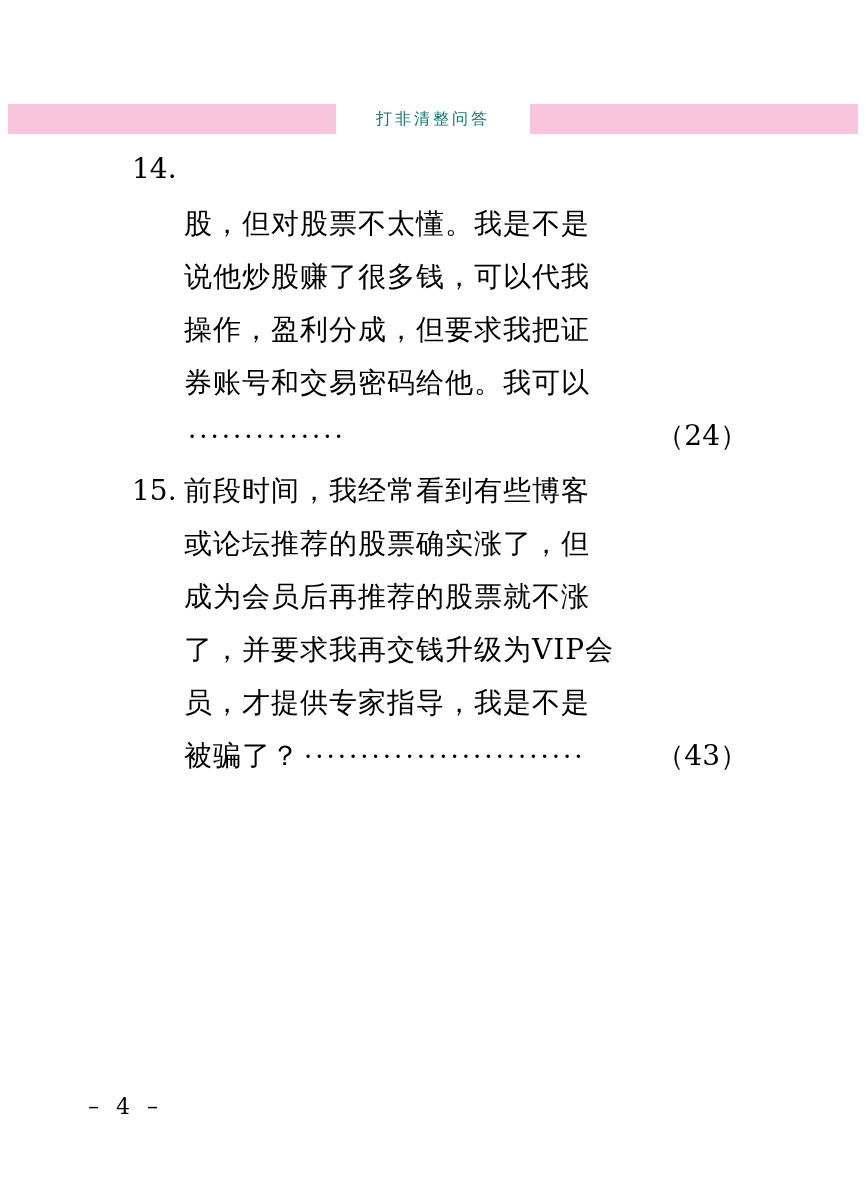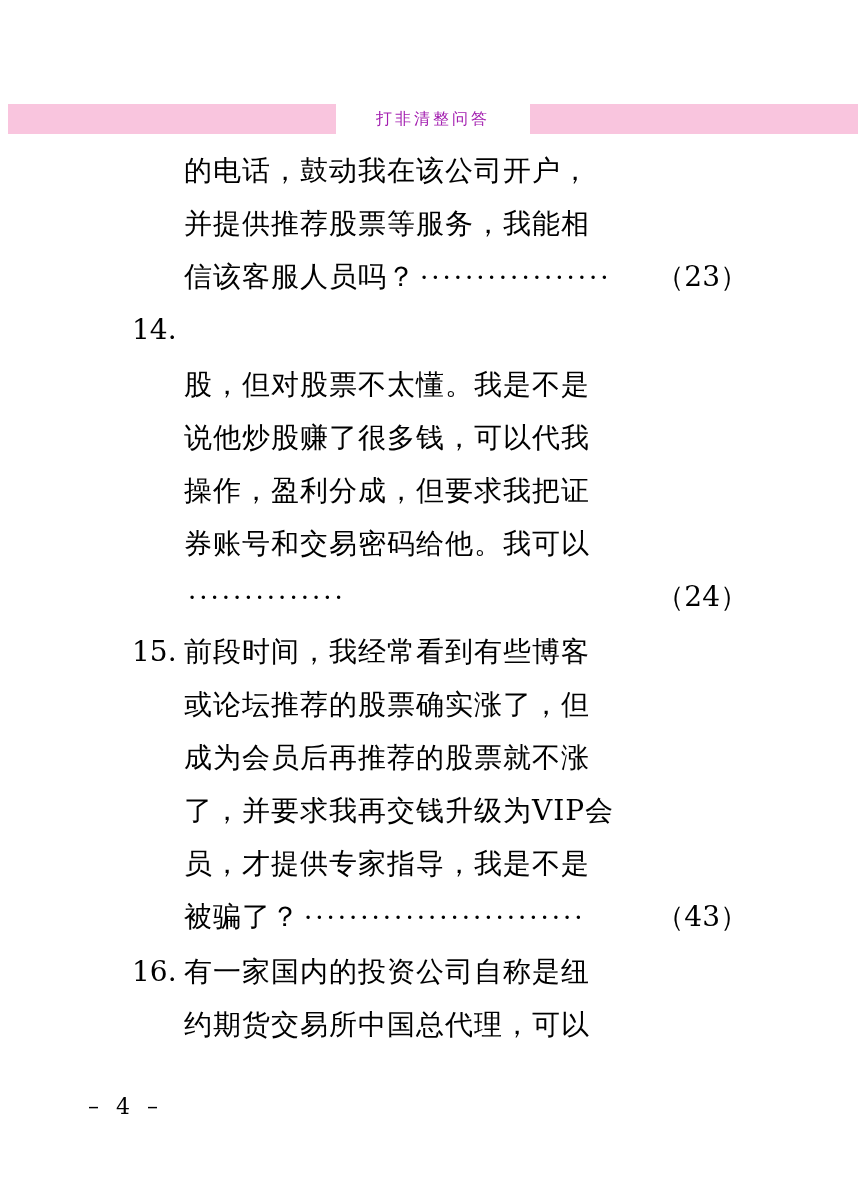--- a/index.html
+++ b/index.html
@@ -42,21 +42,21 @@
     position: absolute;
     top: 0;
     left: 336px;
     width: 194px;
     height: 30px;
     line-height: 30px;
     text-align: center;
     font-family: "DejaVu Sans", "Liberation Sans", sans-serif;
     font-size: 16px;
     letter-spacing: 3px;
-    color: #a21caf;
+    color: #0f766e;
     white-space: nowrap;
   }
 
   
   .content {
     position: absolute;
     top: 152px;
     left: 132px;
     width: 616px;
   }
@@ -124,36 +124,20 @@
 <body>
 
 <div class="header-band">
   <div class="bar bar-left"></div>
   <div class="bar bar-right"></div>
   <div class="header-title">打非清整问答</div>
 </div>
 
 <div class="content">
 
-  <div class="toc-entry">
-    <div class="toc-line">
-      <span class="num blank"></span>
-      <span class="txt">的电话，鼓动我在该公司开户，</span>
-    </div>
-    <div class="toc-line">
-      <span class="num blank"></span>
-      <span class="txt">并提供推荐股票等服务，我能相</span>
-    </div>
-    <div class="toc-line">
-      <span class="num blank"></span>
-      <span class="txt">信该客服人员吗？</span>
-      <span class="dots">·················</span>
-      <span class="pageno">（23）</span>
-    </div>
-  </div>
 
   <div class="toc-entry">
     <div class="toc-line">
       <span class="num">14.</span>
     </div>
     <div class="toc-line">
       <span class="num blank"></span>
       <span class="txt">股，但对股票不太懂。我是不是</span>
     </div>
     <div class="toc-line">
@@ -197,26 +181,16 @@
       <span class="txt">员，才提供专家指导，我是不是</span>
     </div>
     <div class="toc-line">
       <span class="num blank"></span>
       <span class="txt">被骗了？</span>
       <span class="dots">·························</span>
       <span class="pageno">（43）</span>
     </div>
   </div>
 
-  <div class="toc-entry">
-    <div class="toc-line">
-      <span class="num">16.</span>
-      <span class="txt">有一家国内的投资公司自称是纽</span>
-    </div>
-    <div class="toc-line">
-      <span class="num blank"></span>
-      <span class="txt">约期货交易所中国总代理，可以</span>
-    </div>
-  </div>
 
 </div>
 
 <div class="folio">– 4 –</div>
 
 </body></html>

